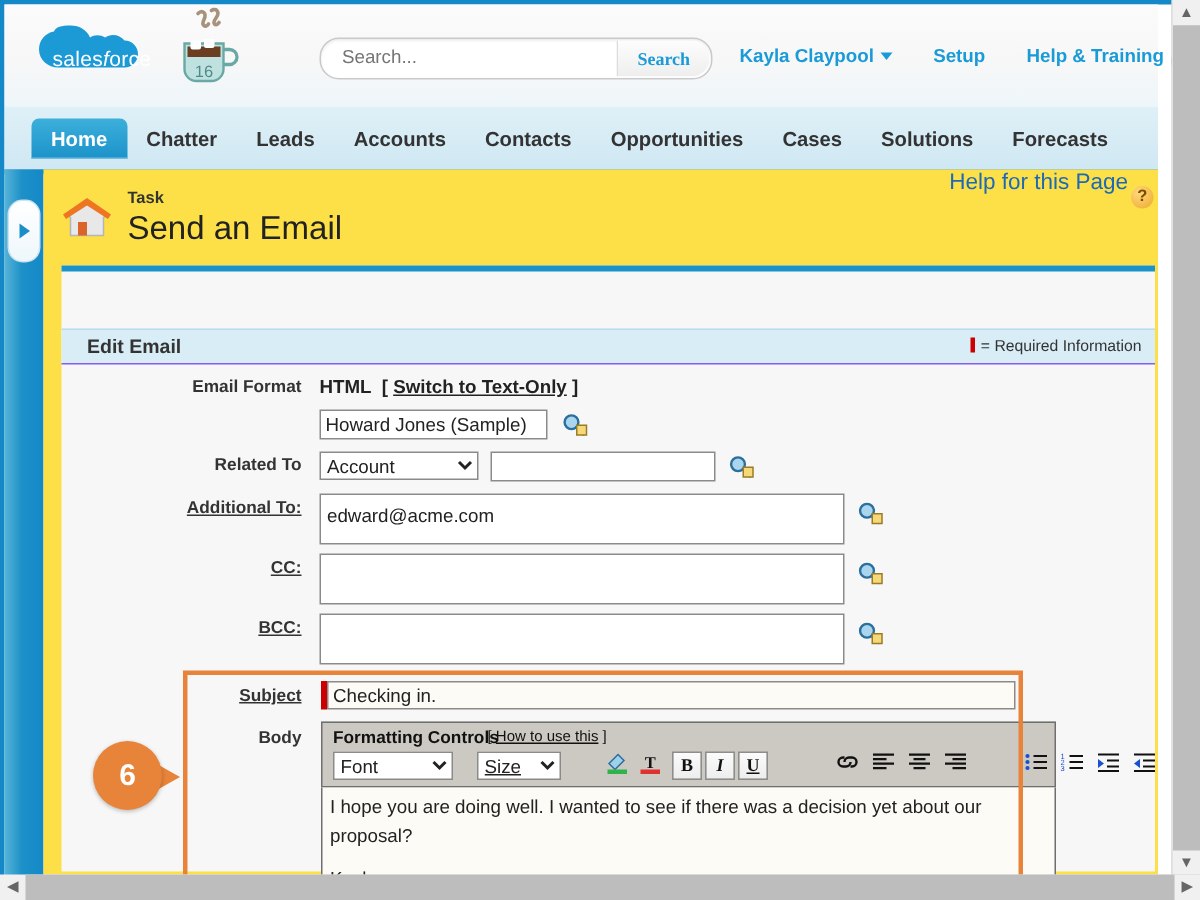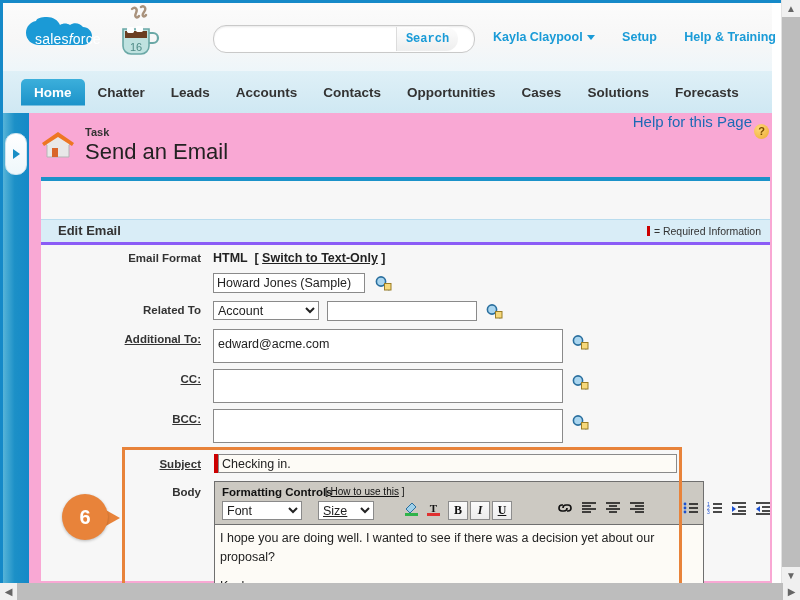--- a/index.html
+++ b/index.html
@@ -22,23 +22,23 @@
   .cloud-svg{position:absolute;left:0;top:0;}
   .logo-word{position:absolute;left:18px;top:22px;color:#fff;font-size:14px;font-weight:400;letter-spacing:.2px;}
   .logo-word i{font-style:italic;}
   .mug{position:absolute;left:106px;top:2px;width:52px;height:60px;}
 
   .searchwrap{position:absolute;left:210px;top:22px;width:260px;height:26px;
     background:#fff;border:1px solid #c9c9c9;border-radius:13px;
     box-shadow:inset 0 1px 2px rgba(0,0,0,.09);}
   .searchwrap .sinput{position:absolute;left:12px;top:4px;width:180px;border:0;outline:none;
     font-family:"Liberation Sans",sans-serif;font-size:12.5px;color:#444;background:transparent;}
-  .searchbtn{position:absolute;right:16px;top:1px;width:62px;height:24px;border:0;border-radius:0 12px 12px 0;
+  .searchbtn{position:absolute;right:1px;top:1px;width:62px;height:24px;border:0;border-radius:0 12px 12px 0;
     background:linear-gradient(180deg,#fdfdfd,#eeeeee);color:#1a9bd7;font-weight:bold;font-size:12px;
-    font-family:Liberation Mono, monospace;cursor:pointer;border-left:1px solid #dcdcdc;}
+    font-family:Liberation Serif, serif;cursor:pointer;border-left:1px solid #dcdcdc;}
 
   .hlinks{position:absolute;top:27px;left:490px;font-size:12.5px;font-weight:bold;color:#1a9bd7;white-space:nowrap;}
   .hlinks a{color:#1a9bd7;text-decoration:none;margin-right:24px;cursor:pointer;}
   .caret{display:inline-block;width:0;height:0;border-left:4px solid transparent;border-right:4px solid transparent;
     border-top:5px solid #1a9bd7;margin-left:4px;vertical-align:middle;}
   .avatar{position:absolute;left:778px;top:22px;width:32px;height:32px;border-radius:50%;background:#1b92c9;}
 
   
   .tabbar{position:absolute;left:3px;top:71px;width:769px;height:42px;
     background:linear-gradient(180deg,#dff0f7 0%,#cfe8f3 100%);border-bottom:3px solid #1589c8;}
@@ -54,41 +54,41 @@
 
   
   .rail{position:absolute;left:3px;top:113px;width:26px;height:487px;
     background:linear-gradient(90deg,#57b4d8 0%,#1c90c7 45%,#1589c8 100%);}
   .railbtn{position:absolute;left:2px;top:20px;width:20px;height:40px;border-radius:10px;
     background:linear-gradient(180deg,#ffffff,#eef7fb);border:1px solid #cfe3ee;}
   .railarrow{position:absolute;left:7px;top:15px;width:0;height:0;
     border-top:5px solid transparent;border-bottom:5px solid transparent;border-left:7px solid #1a8fc6;}
 
   
-  .content{position:absolute;left:29px;top:113px;width:743px;height:470px;background:#f9a8d4;}
+  .content{position:absolute;left:29px;top:113px;width:743px;height:470px;background:#fde047;}
 
   .pagehead{position:absolute;left:12px;top:10px;}
   .houseicon{position:absolute;left:0;top:6px;width:34px;height:30px;}
   .ph-type{position:absolute;left:44px;top:3px;font-size:11px;font-weight:bold;color:#333;}
   .ph-title{position:absolute;left:44px;top:16px;font-size:22px;color:#222;white-space:nowrap;}
   .helplink{position:absolute;right:20px;top:0;font-size:15px;color:#1c6ab5;text-decoration:none;cursor:pointer;}
   .helpq{position:absolute;right:3px;top:11px;width:15px;height:15px;border-radius:50%;
     background:radial-gradient(circle at 35% 30%,#ffd87a,#eda92f);color:#7a4b00;font-size:11px;font-weight:bold;
     text-align:center;line-height:15px;}
 
   
   .panel{position:absolute;left:12px;top:64px;width:729px;height:400px;
     background:#f7f7f7;border-top:4px solid #1b92c9;}
   .btnrow{position:absolute;left:0;top:9px;width:729px;text-align:center;}
   .sfbtn{display:inline-block;margin:0 3px;padding:2px 9px;font-size:11.5px;color:#222;
     font-family:"Liberation Sans",sans-serif;
     background:linear-gradient(180deg,#fefefe,#ececec);border:1px solid #999;border-radius:3px;cursor:pointer;}
 
   .sechead{position:absolute;left:0;top:38px;width:729px;height:22px;background:#d9edf7;
-    border-top:1px solid #b9dcee;border-bottom:3px solid #8b5cf6;}
+    border-top:1px solid #b9dcee;border-bottom:1px solid #8b5cf6;}
   .sechead .t{position:absolute;left:17px;top:3px;font-size:13px;font-weight:bold;color:#333;}
   .reqnote{position:absolute;right:9px;top:5px;font-size:10.5px;color:#333;}
   .reqbar{display:inline-block;width:3px;height:10px;background:#c00;vertical-align:-1px;margin-right:4px;}
 
   
   .form{position:absolute;left:0;top:68px;width:729px;}
   .row{position:relative;width:729px;}
   .lab{position:absolute;text-align:right;font-size:11.5px;font-weight:bold;color:#333;}
   .lab.u{text-decoration:underline;}
   .val{position:absolute;font-size:12.5px;color:#222;}
@@ -155,20 +155,21 @@
       <path d="M32 2c3-2 6 1 3 5s0 6 2 3" stroke="#a9927c" stroke-width="2.4" fill="none" stroke-linecap="round"></path>
       <path d="M14 24h26v17a8 8 0 0 1-8 8H22a8 8 0 0 1-8-8z" fill="#bfe2e0" stroke="#6aa8a6" stroke-width="1.6"></path>
       <path d="M40 28h4a5 5 0 0 1 0 10h-4" fill="none" stroke="#6aa8a6" stroke-width="2.2"></path>
       <path d="M16 26h22v7H16z" fill="#6b3e22"></path>
       <rect x="18" y="22" width="7" height="6" rx="1.4" fill="#fff"></rect>
       <rect x="27" y="21" width="7" height="6" rx="1.4" fill="#fff"></rect>
       <text x="27" y="46" font-size="11" fill="#4e8a86" text-anchor="middle" font-family="Liberation Sans, sans-serif">16</text>
     </svg>
 
     <div class="searchwrap">
+      <input class="sinput" value="" placeholder="Search..." style="">
       <button class="searchbtn">Search</button>
     </div>
 
     <div class="hlinks">
       <a><span>Kayla Claypool</span><i class="caret"></i></a>
       <a>Setup</a>
       <a>Help &amp; Training</a>
     </div>
 
     <div class="avatar"></div>

